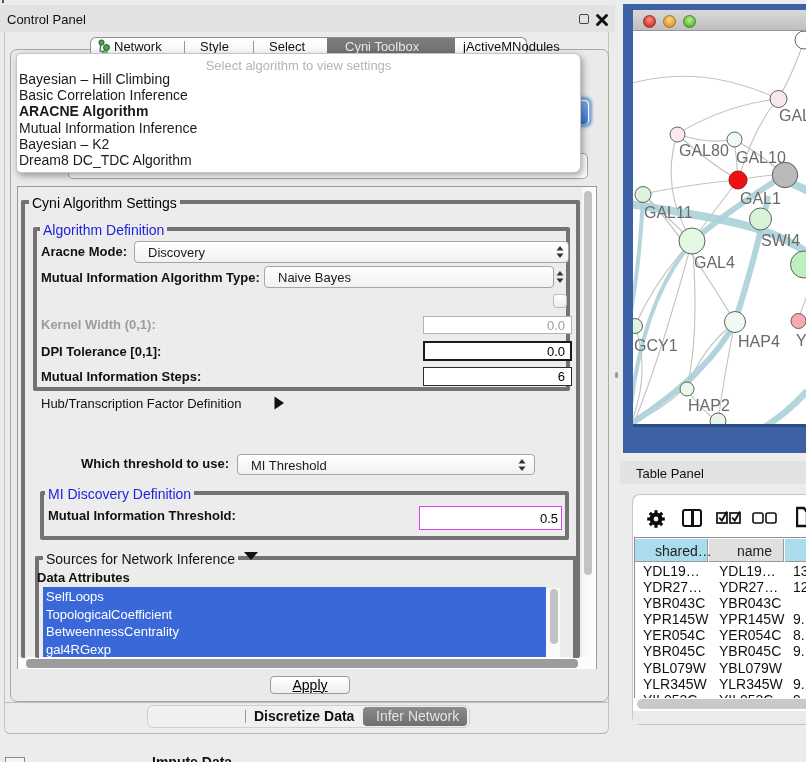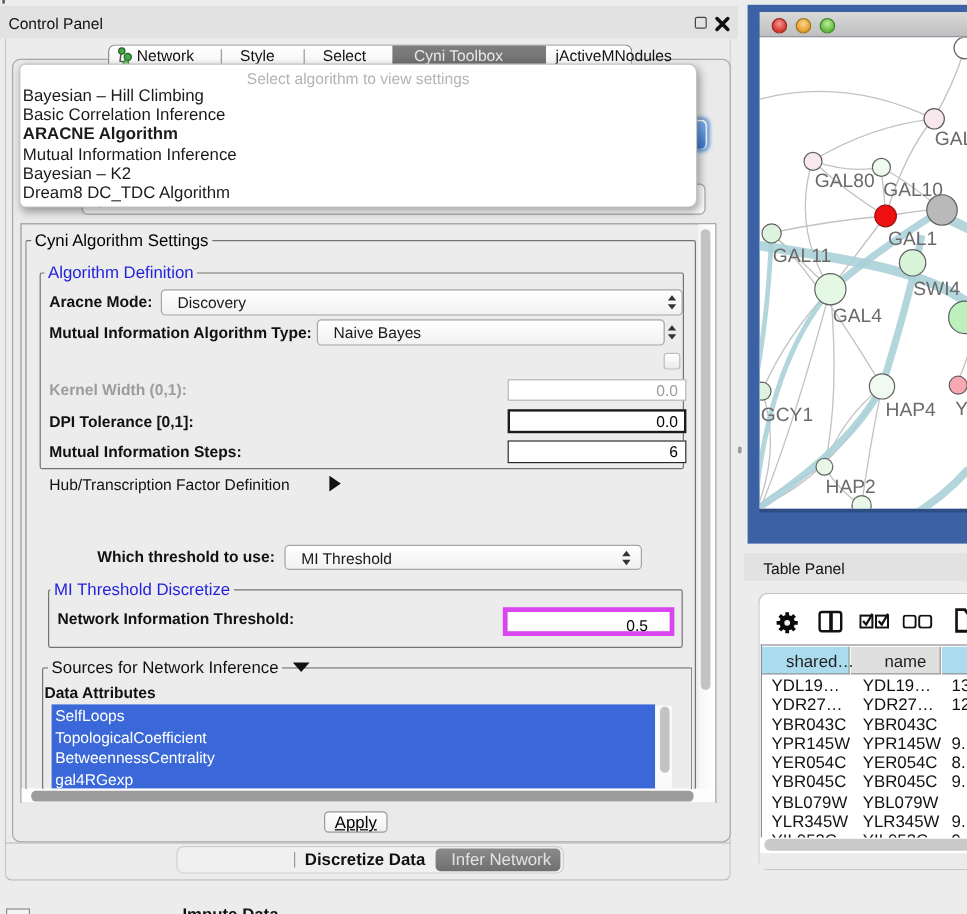--- a/index.html
+++ b/index.html
@@ -4,21 +4,21 @@
 <style>
 * { margin:0; padding:0; box-sizing:border-box; }
 html,body { width:806px; height:762px; background:#ececec; font-family:"Liberation Sans", sans-serif; overflow:hidden; }
 .abs { position:absolute; }
 #stage { position:relative; width:806px; height:762px; }
 .lbl { font-size:13px; color:#111; white-space:nowrap; line-height:15px; }
 .bold { font-weight:bold; }
 .gray { color:#9c9c9c; }
 .combo { background:linear-gradient(#ffffff,#f1f1f1); border:1px solid #a6a6a6; border-radius:4px; font-size:13px; color:#1a1a1a; }
 .tfield { background:#fff; font-size:13px; text-align:right; }
-.gbox { border:1px solid #737373; border-radius:2px; }
+.gbox { border:4px solid #737373; border-radius:2px; }
 .gtitle { position:absolute; top:-9px; background:#ececec; padding:0 3px; font-size:14px; white-space:nowrap; }
 </style>
 </head>
 <body>
 <div id="stage">
 <div class="abs" style="left:2px; top:0px; width:2px; height:2.5px; background:#555;"></div>
 
 <div class="abs" style="left:0px; top:5px; width:615px; height:27px; background:#e2e2e2;"></div>
 <div class="abs lbl" style="left:7px; top:12px;">Control Panel</div>
 <div class="abs" style="left:579px; top:14px; width:10px; height:10px; border:1.5px solid #444; border-radius:2px;"></div>
@@ -103,38 +103,38 @@
     </svg>
 
 <div class="abs lbl bold" style="left:81px; top:456px;">Which threshold to use:</div>
 <div class="abs combo" style="left:237px; top:454px; width:298px; height:21px; padding:3px 16px 0 13px;">MI Threshold</div>
     <svg class="abs" style="left:517px; top:458px;" width="10" height="14" viewBox="0 0 10 14">
       <path d="M5 1 L8.5 5.5 L1.5 5.5 Z" fill="#333"></path>
       <path d="M5 13 L8.5 8.5 L1.5 8.5 Z" fill="#333"></path>
     </svg>
 
 <div class="abs gbox" style="left:40px; top:491px; width:529px; height:49px;">
-  <div class="gtitle" style="left:1px; color:#2222dd;">MI Threshold Discretize</div>
-</div>
-<div class="abs lbl bold" style="left:48px; top:508px;">Network Information Threshold:</div>
-<div class="abs tfield" style="left:419px; top:506px; width:143px; height:24px; border:4px solid #d946ef; color:#000; padding:4px 18px 0 0;">0.5</div>
+  <div class="gtitle" style="left:1px; color:#2222dd;">MI Discovery Definition</div>
+</div>
+<div class="abs lbl bold" style="left:48px; top:508px;">Mutual Information Threshold:</div>
+<div class="abs tfield" style="left:419px; top:506px; width:143px; height:24px; border:1px solid #d946ef; color:#000; padding:4px 3px 0 0;">0.5</div>
 
 <div class="abs gbox" style="left:35px; top:556px; width:542px; height:102px; border-bottom:none;">
   <div class="gtitle" style="left:4px; color:#111;">Sources for Network Inference</div>
 </div>
 <svg class="abs" style="left:243px; top:551px; z-index:2;" width="16" height="10" viewBox="0 0 16 10">
       <path d="M1 1 L15 1 L8 9 Z" fill="#111"></path>
     </svg>
 <div class="abs lbl bold" style="left:37px; top:570px;">Data Attributes</div>
 <div class="abs" style="left:43px; top:587px; width:503px; height:70px; background:#3a68d8;"></div>
 <div class="abs" style="left:46px; top:588px; font-size:13px; color:#fff; line-height:17.6px;">SelfLoops<br>TopologicalCoefficient<br>BetweennessCentrality<br>gal4RGexp</div>
 <div class="abs" style="left:546px; top:588px; width:14px; height:69px; background:#fafafa;"></div>
 <div class="abs" style="left:550px; top:589px; width:8px; height:55px; background:#c3c3c3; border-radius:4px;"></div>
 
-<div class="abs" style="left:270px; top:676px; width:53px; height:18px; background:linear-gradient(#ffffff,#efefef); border:1px solid #9a9a9a; border-radius:4px; text-align:center; font-size:14px; padding-top:0px;text-decoration:underline;">Apply</div>
+<div class="abs" style="left:270px; top:676px; width:80px; height:18px; background:linear-gradient(#ffffff,#efefef); border:1px solid #9a9a9a; border-radius:4px; text-align:center; font-size:14px; padding-top:0px;text-decoration:underline;">Apply</div>
 
 <div class="abs" style="left:4px; top:702px; width:605px; height:1px; background:#bdbdbd;"></div>
 <div class="abs" style="left:147px; top:705px; width:323px; height:23px; background:#f0f0f0; border:1px solid #cfcfcf; border-radius:6px;"></div>
 <div class="abs" style="left:152px; top:709px; font-weight:bold; font-size:14px; color:#111; white-space:nowrap; line-height:15px;margin-top:46px;">Impute Data</div>
 <div class="abs" style="left:245px; top:710px; width:1px; height:13px; background:#999;"></div>
 <div class="abs" style="left:254px; top:709px; font-weight:bold; font-size:14px; color:#111; white-space:nowrap; line-height:15px;">Discretize Data</div>
 <div class="abs" style="left:363px; top:707px; width:104px; height:19px; background:linear-gradient(#8b8b8b,#6f6f6f); border-radius:4px;"></div>
 <div class="abs" style="left:376px; top:709px; font-size:14px; color:#e3e3e3; white-space:nowrap; line-height:15px;">Infer Network</div>
 
 <div class="abs" style="left:5px; top:757px; width:20px; height:10px; background:#f4f4f4; border:1px solid #8a8a8a;"></div>

